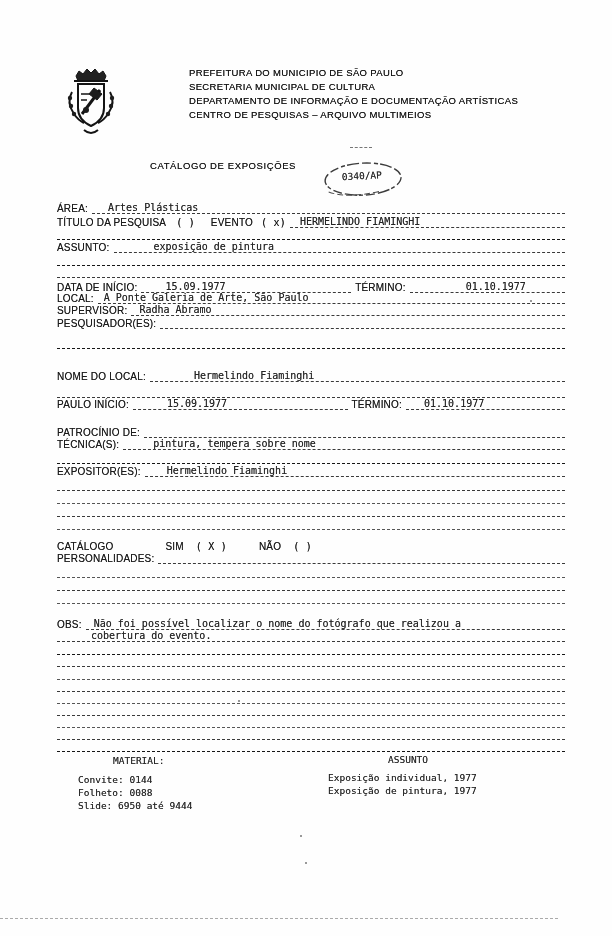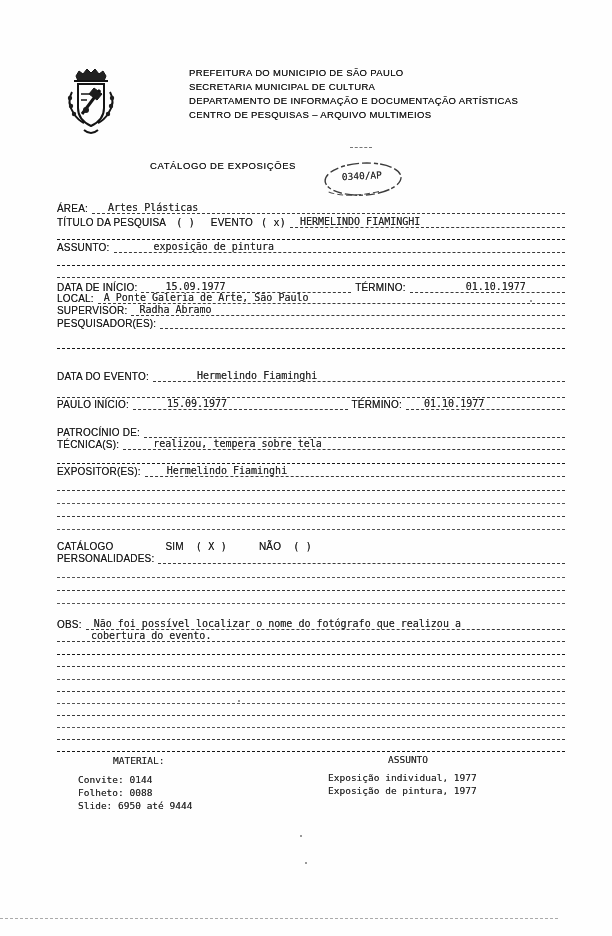--- a/index.html
+++ b/index.html
@@ -162,21 +162,21 @@
       <span class="fill">
         <span class="val" style="left:8px"></span>
       </span>
     </div>
 
     <div class="row" style="top:337px">
         <span class="fill heavy"></span>
       </div>
 
     <div class="row" style="top:370px">
-      <span class="lbl">DATA DO EVENTO:</span>
+      <span class="lbl">NOME DO LOCAL:</span>
       <span class="fill">
         <span class="val" style="left:44px">Hermelindo Fiaminghi</span>
       </span>
     </div>
 
     <div class="row" style="top:386px">
         <span class="fill"></span>
       </div>
 
     <div class="row" style="top:398px">
@@ -193,21 +193,21 @@
     <div class="row" style="top:426px">
       <span class="lbl">PATROCÍNIO DE:</span>
       <span class="fill">
         <span class="val" style="left:8px"></span>
       </span>
     </div>
 
     <div class="row" style="top:438px">
       <span class="lbl">TÉCNICA(S):</span>
       <span class="fill">
-        <span class="val" style="left:30px">realizou, tempera sobre tela</span>
+        <span class="val" style="left:30px">pintura, tempera sobre nome</span>
       </span>
     </div>
 
     <div class="row" style="top:452px">
         <span class="fill heavy"></span>
       </div>
 
     <div class="row" style="top:465px">
       <span class="lbl">EXPOSITOR(ES):</span>
       <span class="fill">

